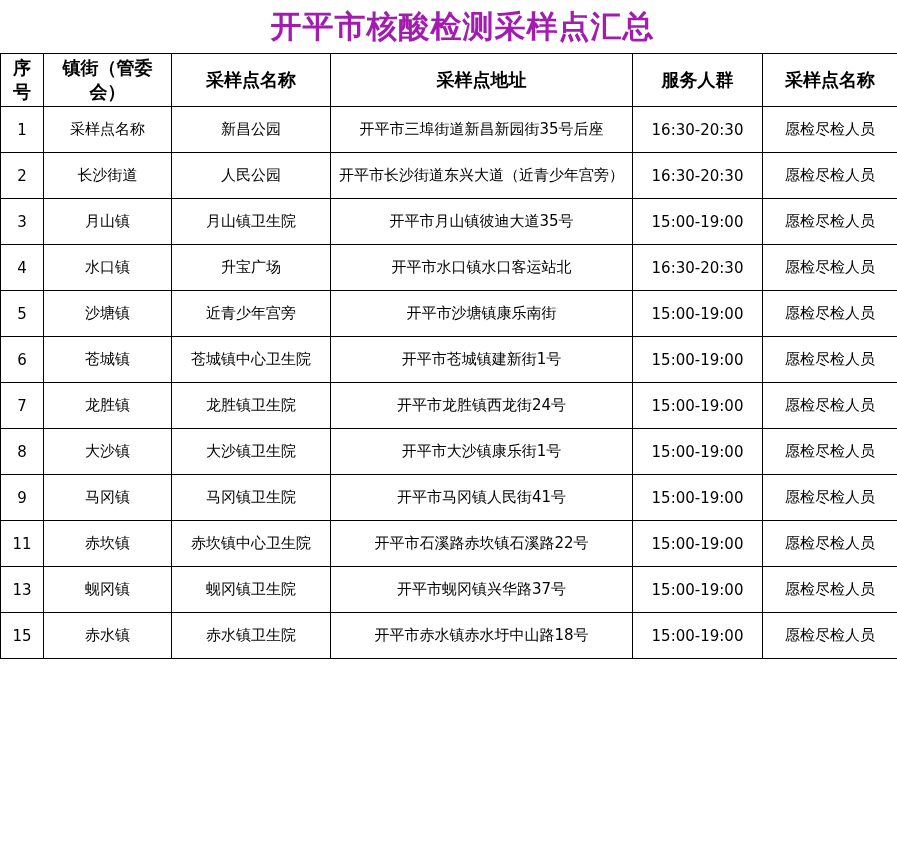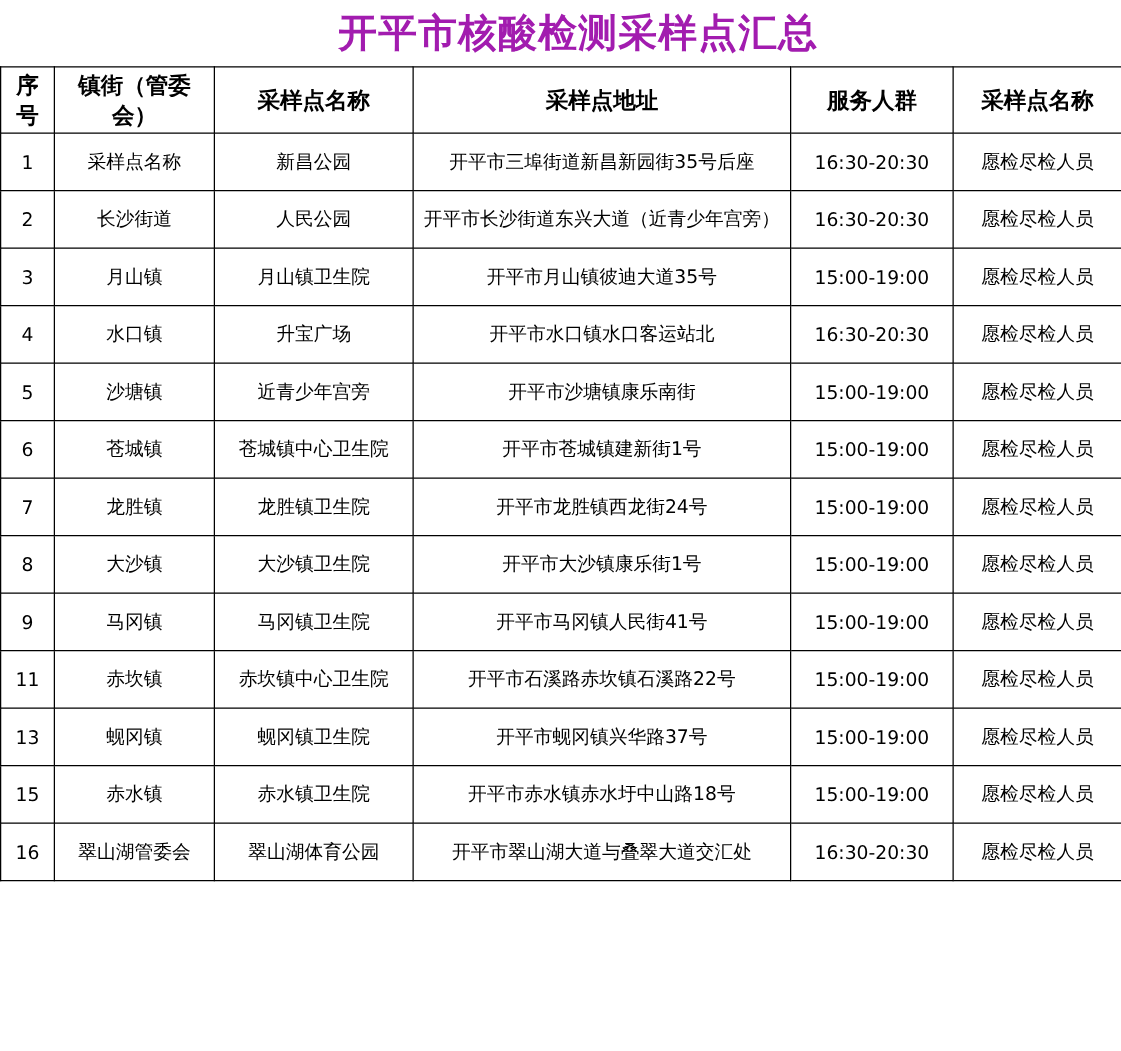--- a/index.html
+++ b/index.html
@@ -173,23 +173,15 @@
           <td>愿检尽检人员</td>
         </tr>
         <tr>
           <td>15</td>
           <td>赤水镇</td>
           <td>赤水镇卫生院</td>
           <td>开平市赤水镇赤水圩中山路18号</td>
           <td>15:00-19:00</td>
           <td>愿检尽检人员</td>
         </tr>
-        <tr>
-          <td>16</td>
-          <td>翠山湖管委会</td>
-          <td>翠山湖体育公园</td>
-          <td>开平市翠山湖大道与叠翠大道交汇处</td>
-          <td>16:30-20:30</td>
-          <td>愿检尽检人员</td>
-        </tr>
       </tbody>
   </table>
 </div>
 
 </body></html>

